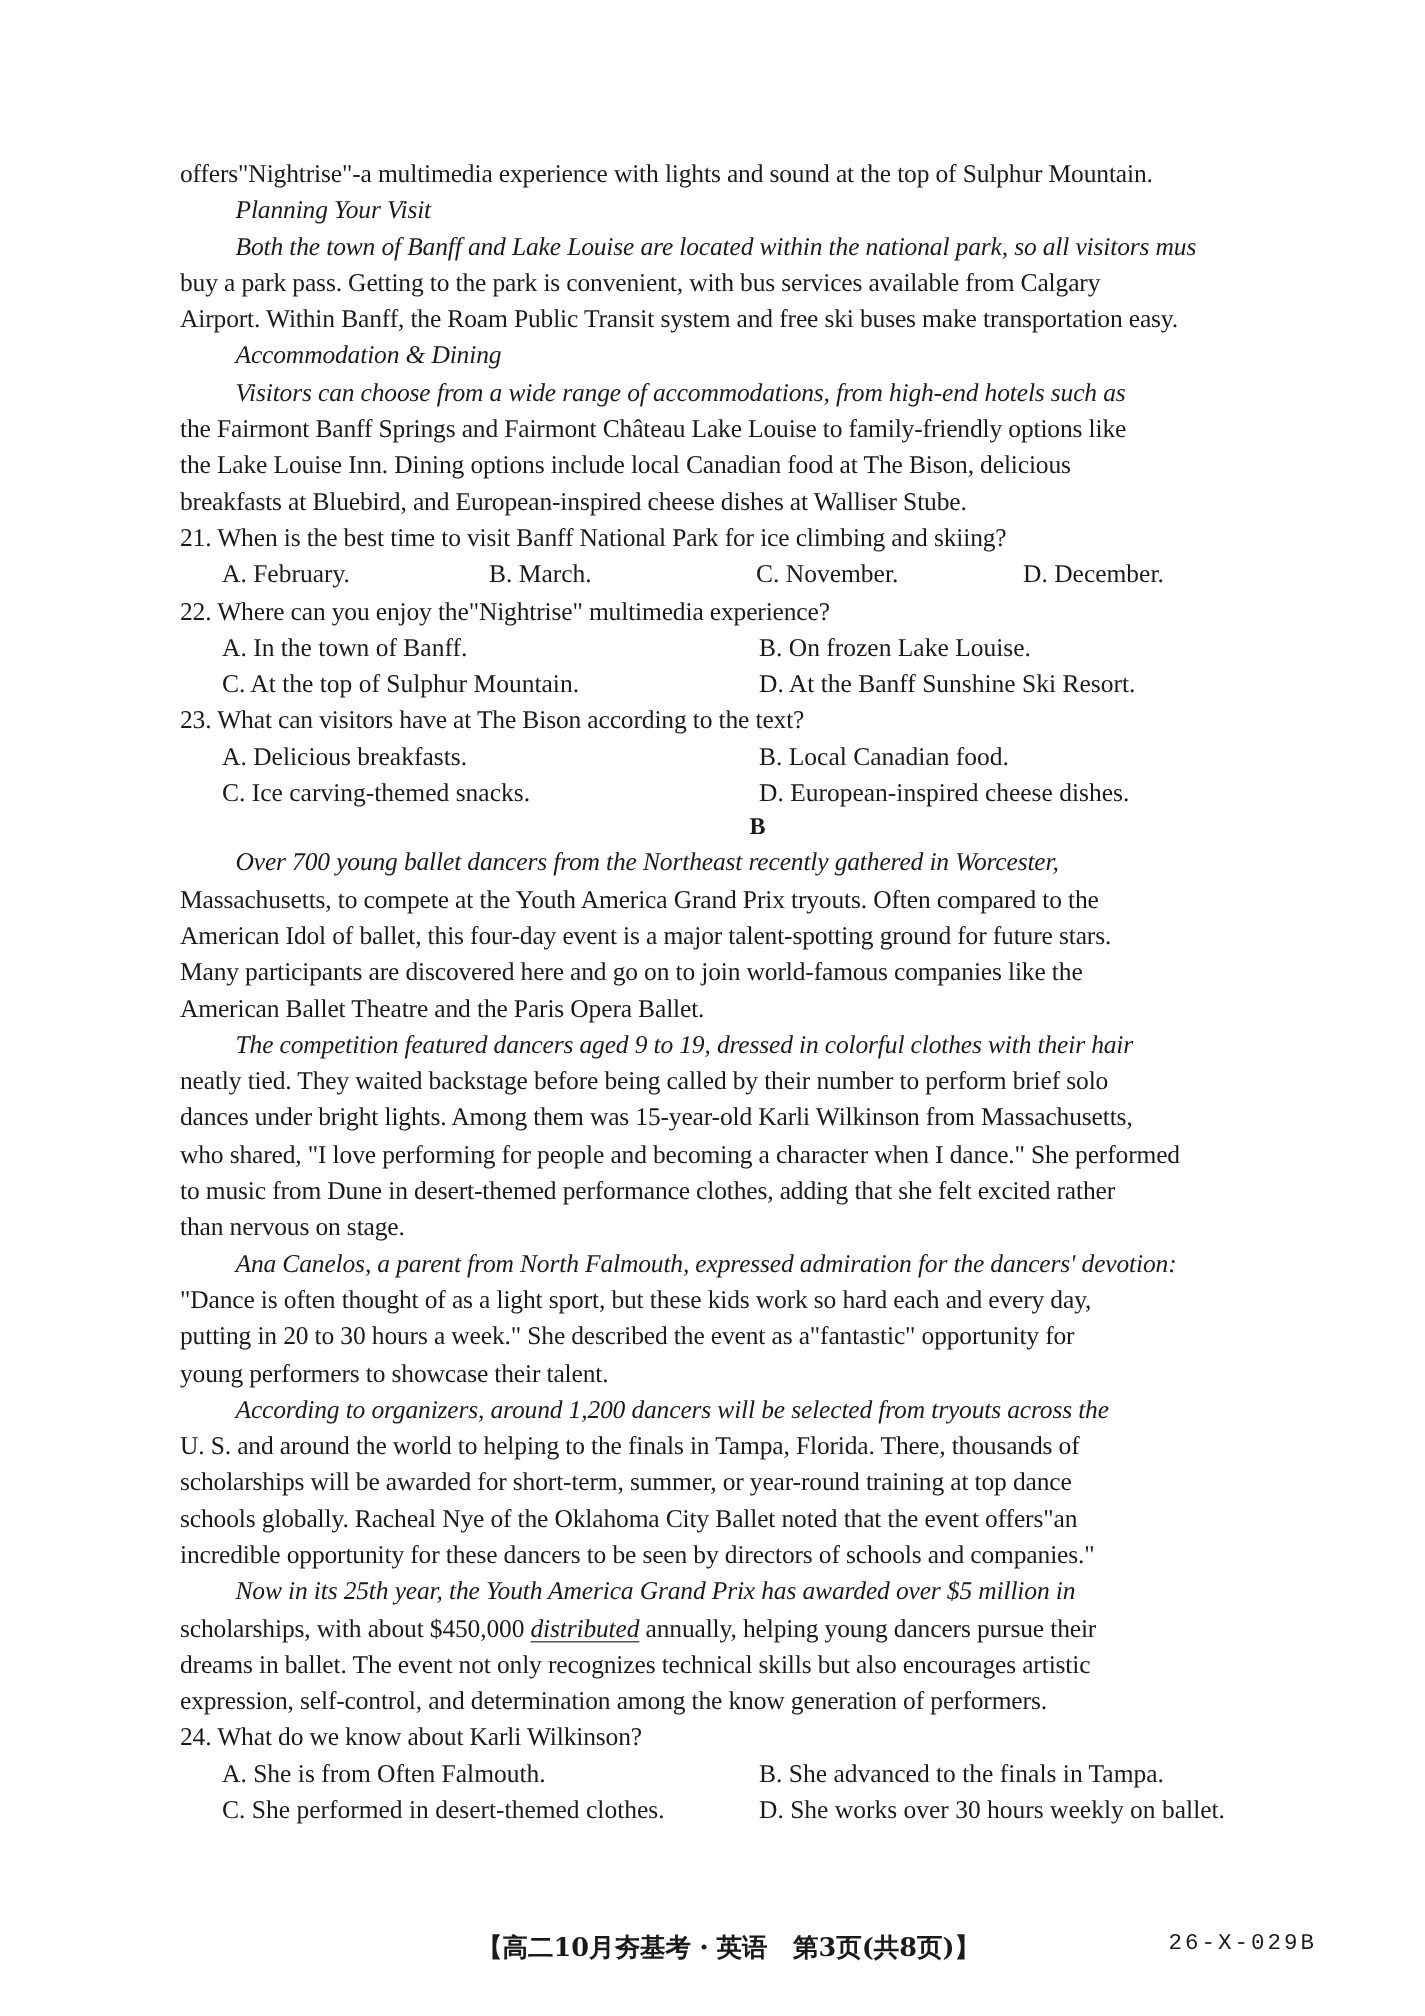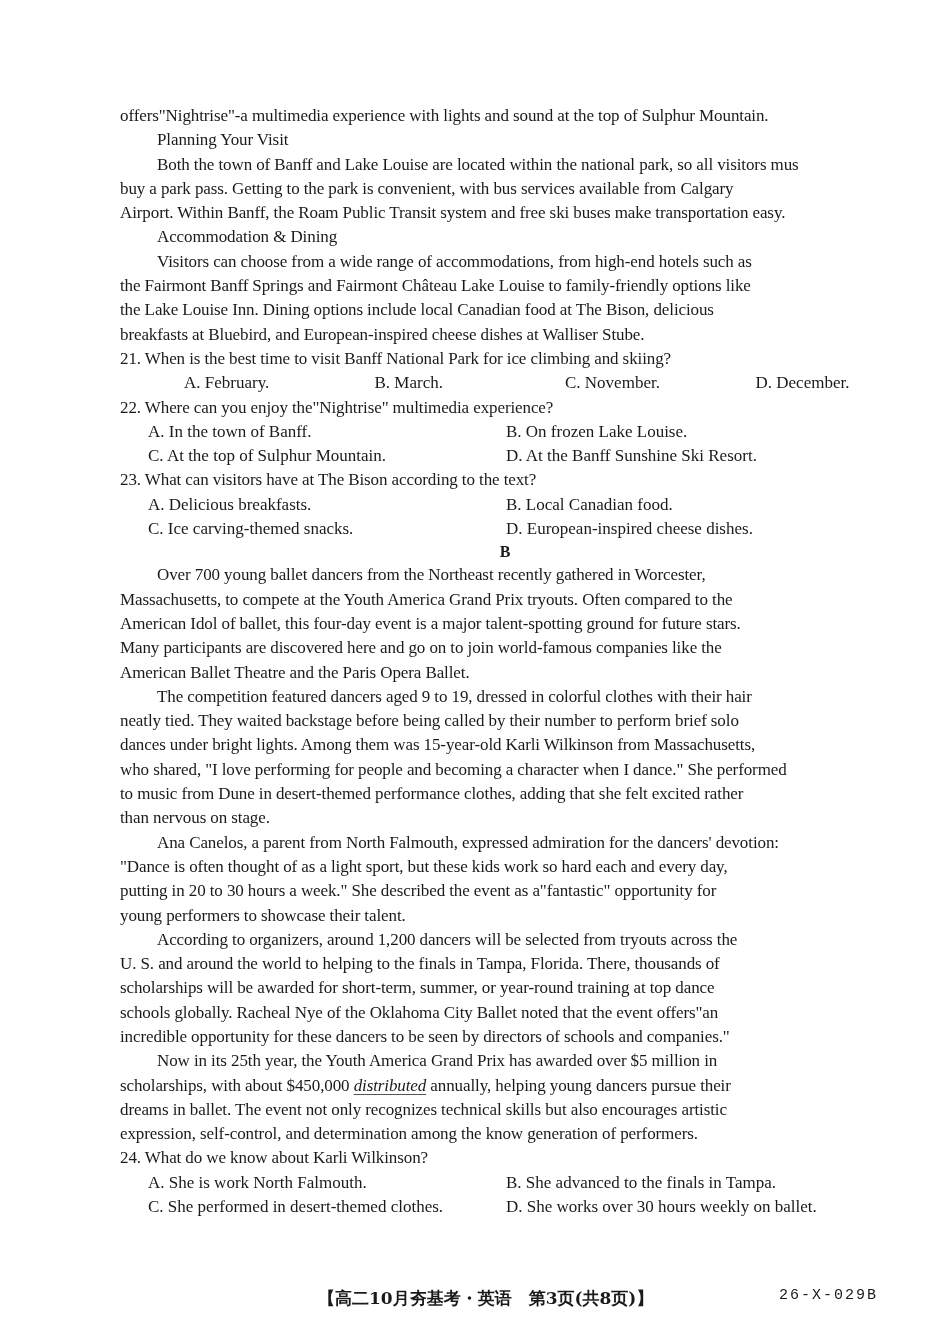--- a/index.html
+++ b/index.html
@@ -6,23 +6,23 @@
     body {
       width: 950px; height: 1344px; position: relative; overflow: hidden;
       font-family: "Liberation Serif", "DejaVu Serif", serif;
       color: #1a1a1a;
     }
     .page { position: absolute; left: 120px; top: 104px; width: 790px; }
     .line {
       font-size: 17px; line-height: 24.3px; white-space: nowrap;
       letter-spacing: -0.1px;
     }
-    .indent { padding-left: 37px; }
+    .indent { padding-left: 37px; font-style: italic; }
     .opt-row { display: flex; padding-left: 28px; font-size: 17px; line-height: 24.3px; white-space: nowrap; }
-    .opt4 { width: 178px; margin-left: 36px; }
+    .opt4 { width: 178px; }
     .opt2 { width: 358px; }
     .section-letter { text-align: center; font-weight: bold; font-size: 16px; line-height: 22px; padding-right: 20px; }
     .underline { text-decoration: underline; text-decoration-color: #555; text-underline-offset: 3px; font-style: italic; }
     .footer {
       position: absolute; top: 1287px; left: 318px; width: 560px;
       font-size: 17px; font-weight: bold; display: flex; justify-content: space-between;
       font-family: "DejaVu Serif", serif;
     }
     .footer .code { font-weight: normal; letter-spacing: 2px; font-size: 15px; font-family: "Liberation Mono", monospace; margin-left: 36px; }
   </style>
@@ -112,21 +112,21 @@
   <div>
     <div class="line indent">Now in its 25th year, the Youth America Grand Prix has awarded over $5 million in</div>
     <div class="line"><span>scholarships, with about $450,000 </span><span class="underline">distributed</span><span> annually, helping young dancers pursue their</span></div>
     <div class="line">dreams in ballet. The event not only recognizes technical skills but also encourages artistic</div>
     <div class="line">expression, self-control, and determination among the know generation of performers.</div>
   </div>
 
   <div>
     <div class="line">24. What do we know about Karli Wilkinson?</div>
     <div class="opt-row">
-      <span class="opt2">A. She is work North Falmouth.</span>
+      <span class="opt2">A. She is from Often Falmouth.</span>
       <span>B. She advanced to the finals in Tampa.</span>
     </div>
     <div class="opt-row">
       <span class="opt2">C. She performed in desert-themed clothes.</span>
       <span>D. She works over 30 hours weekly on ballet.</span>
     </div>
   </div>
 </div>
 
 <div class="footer">

